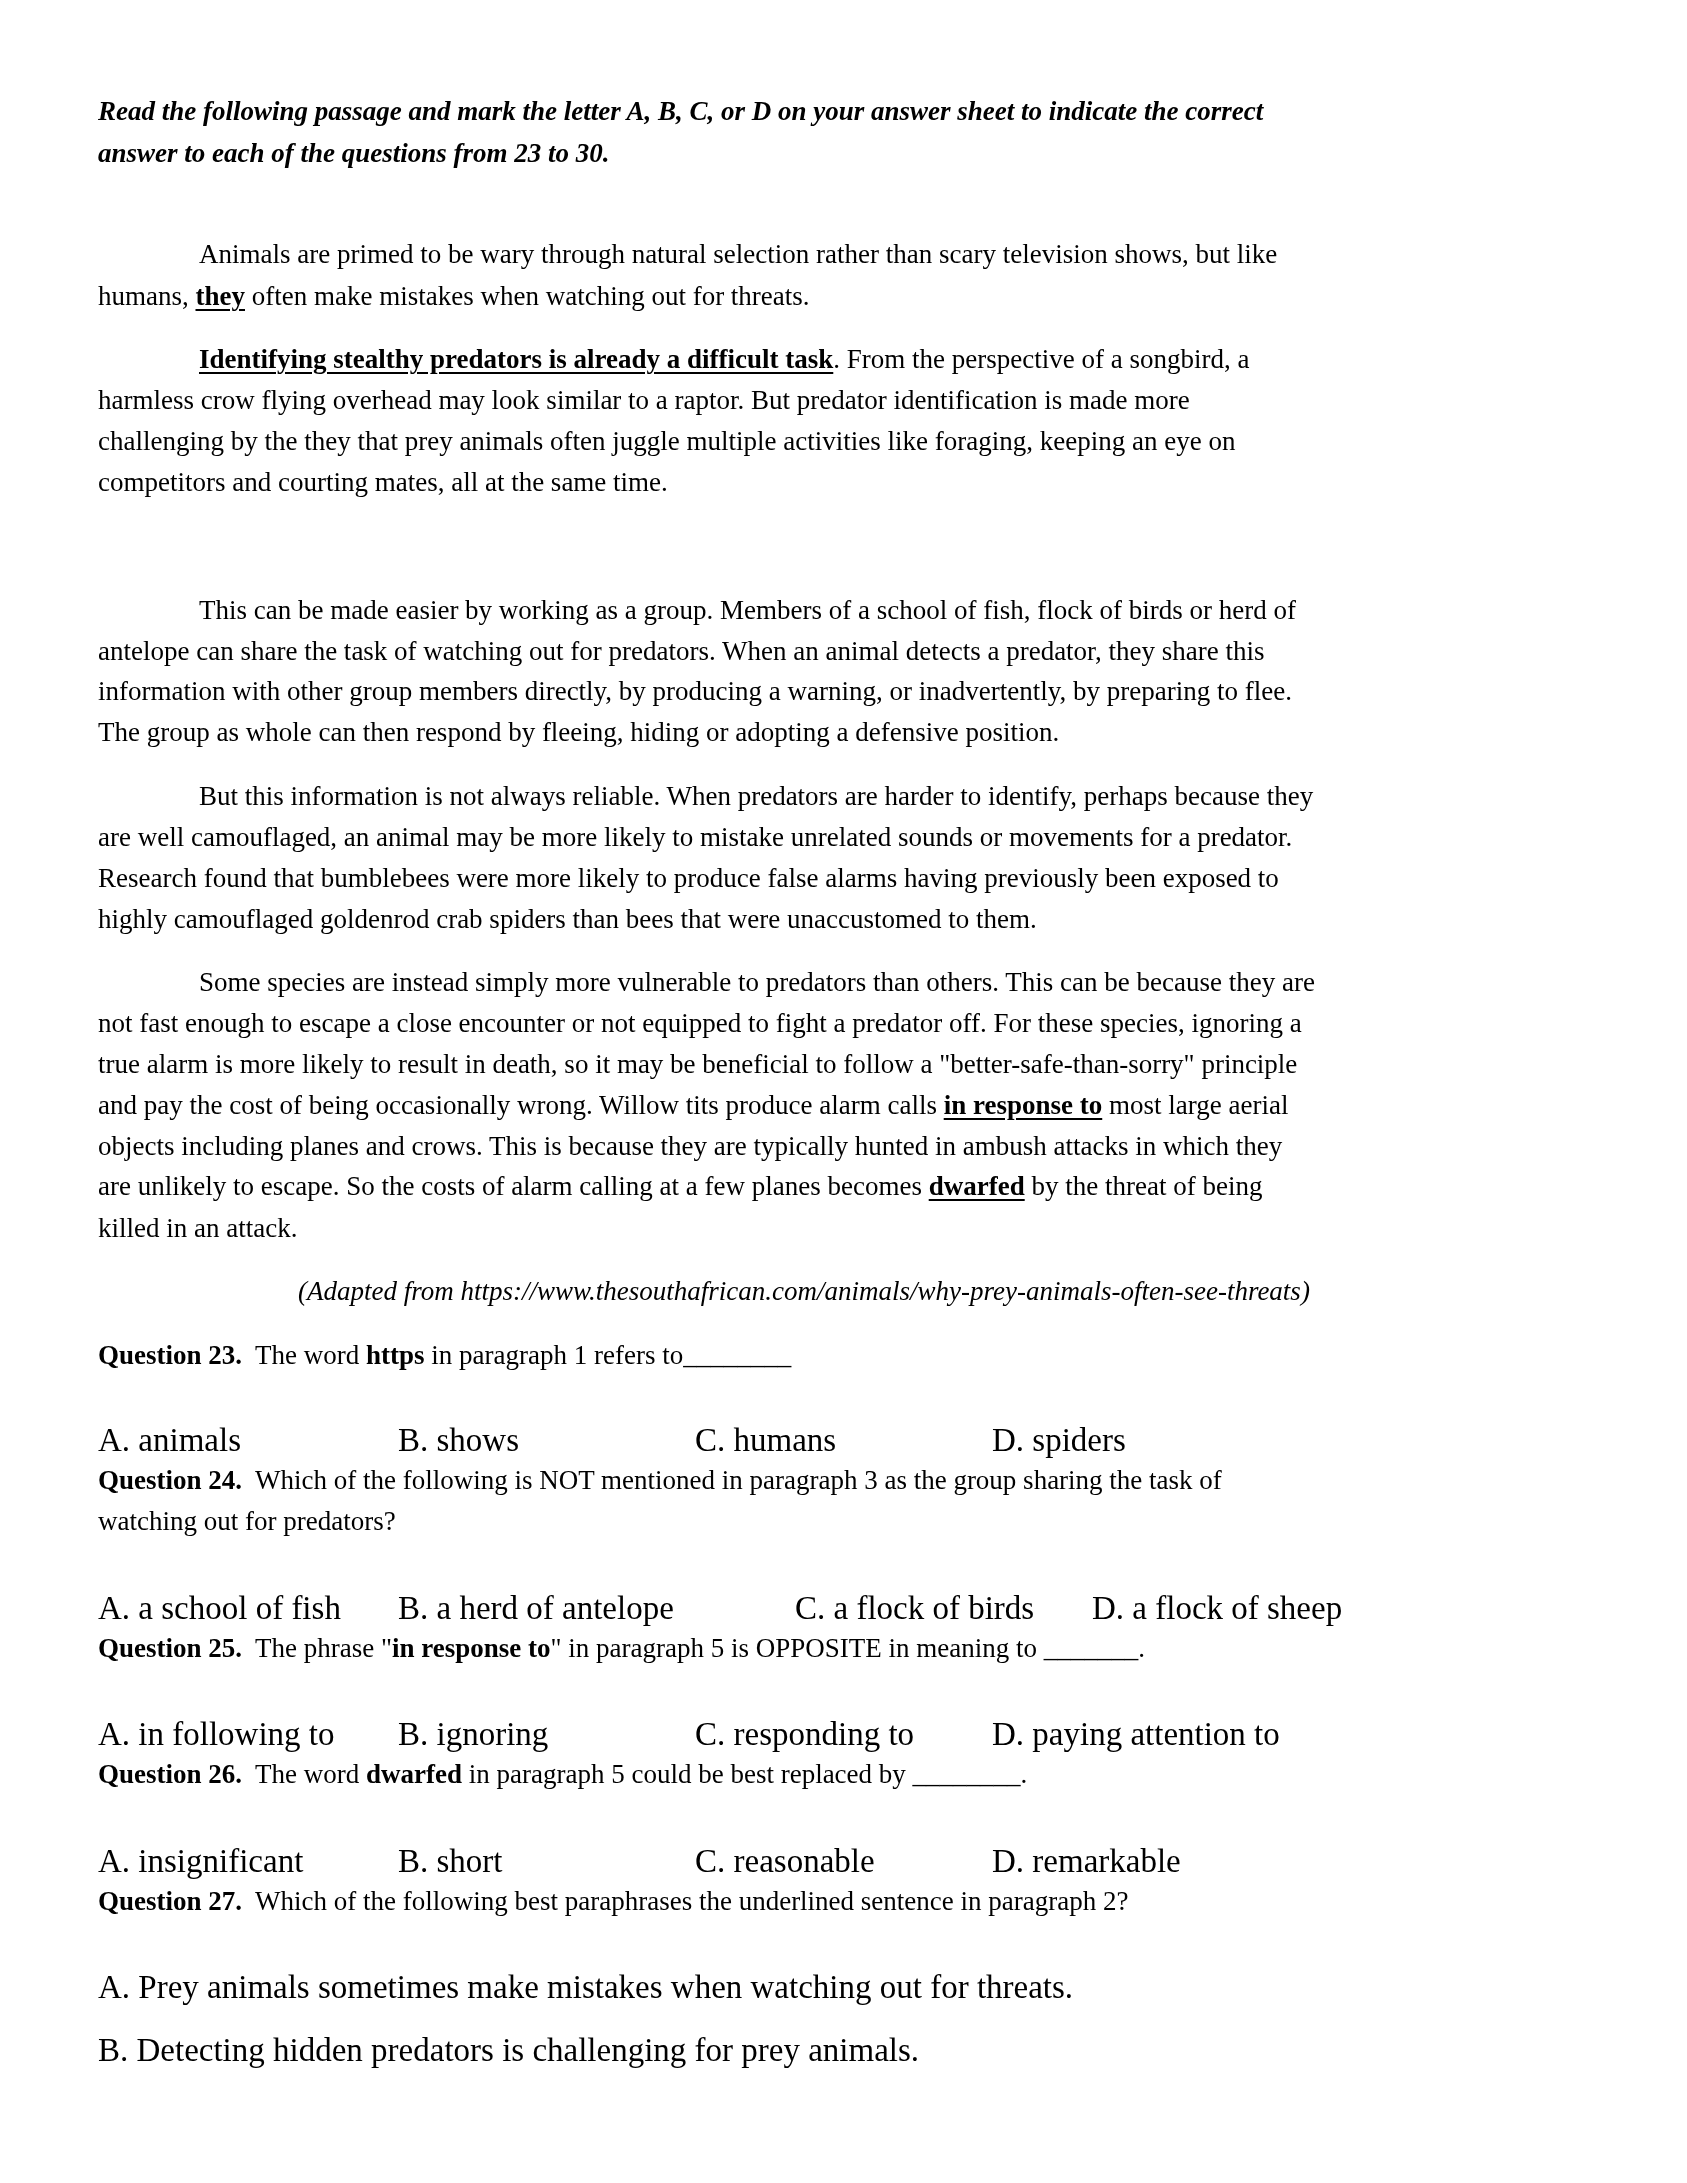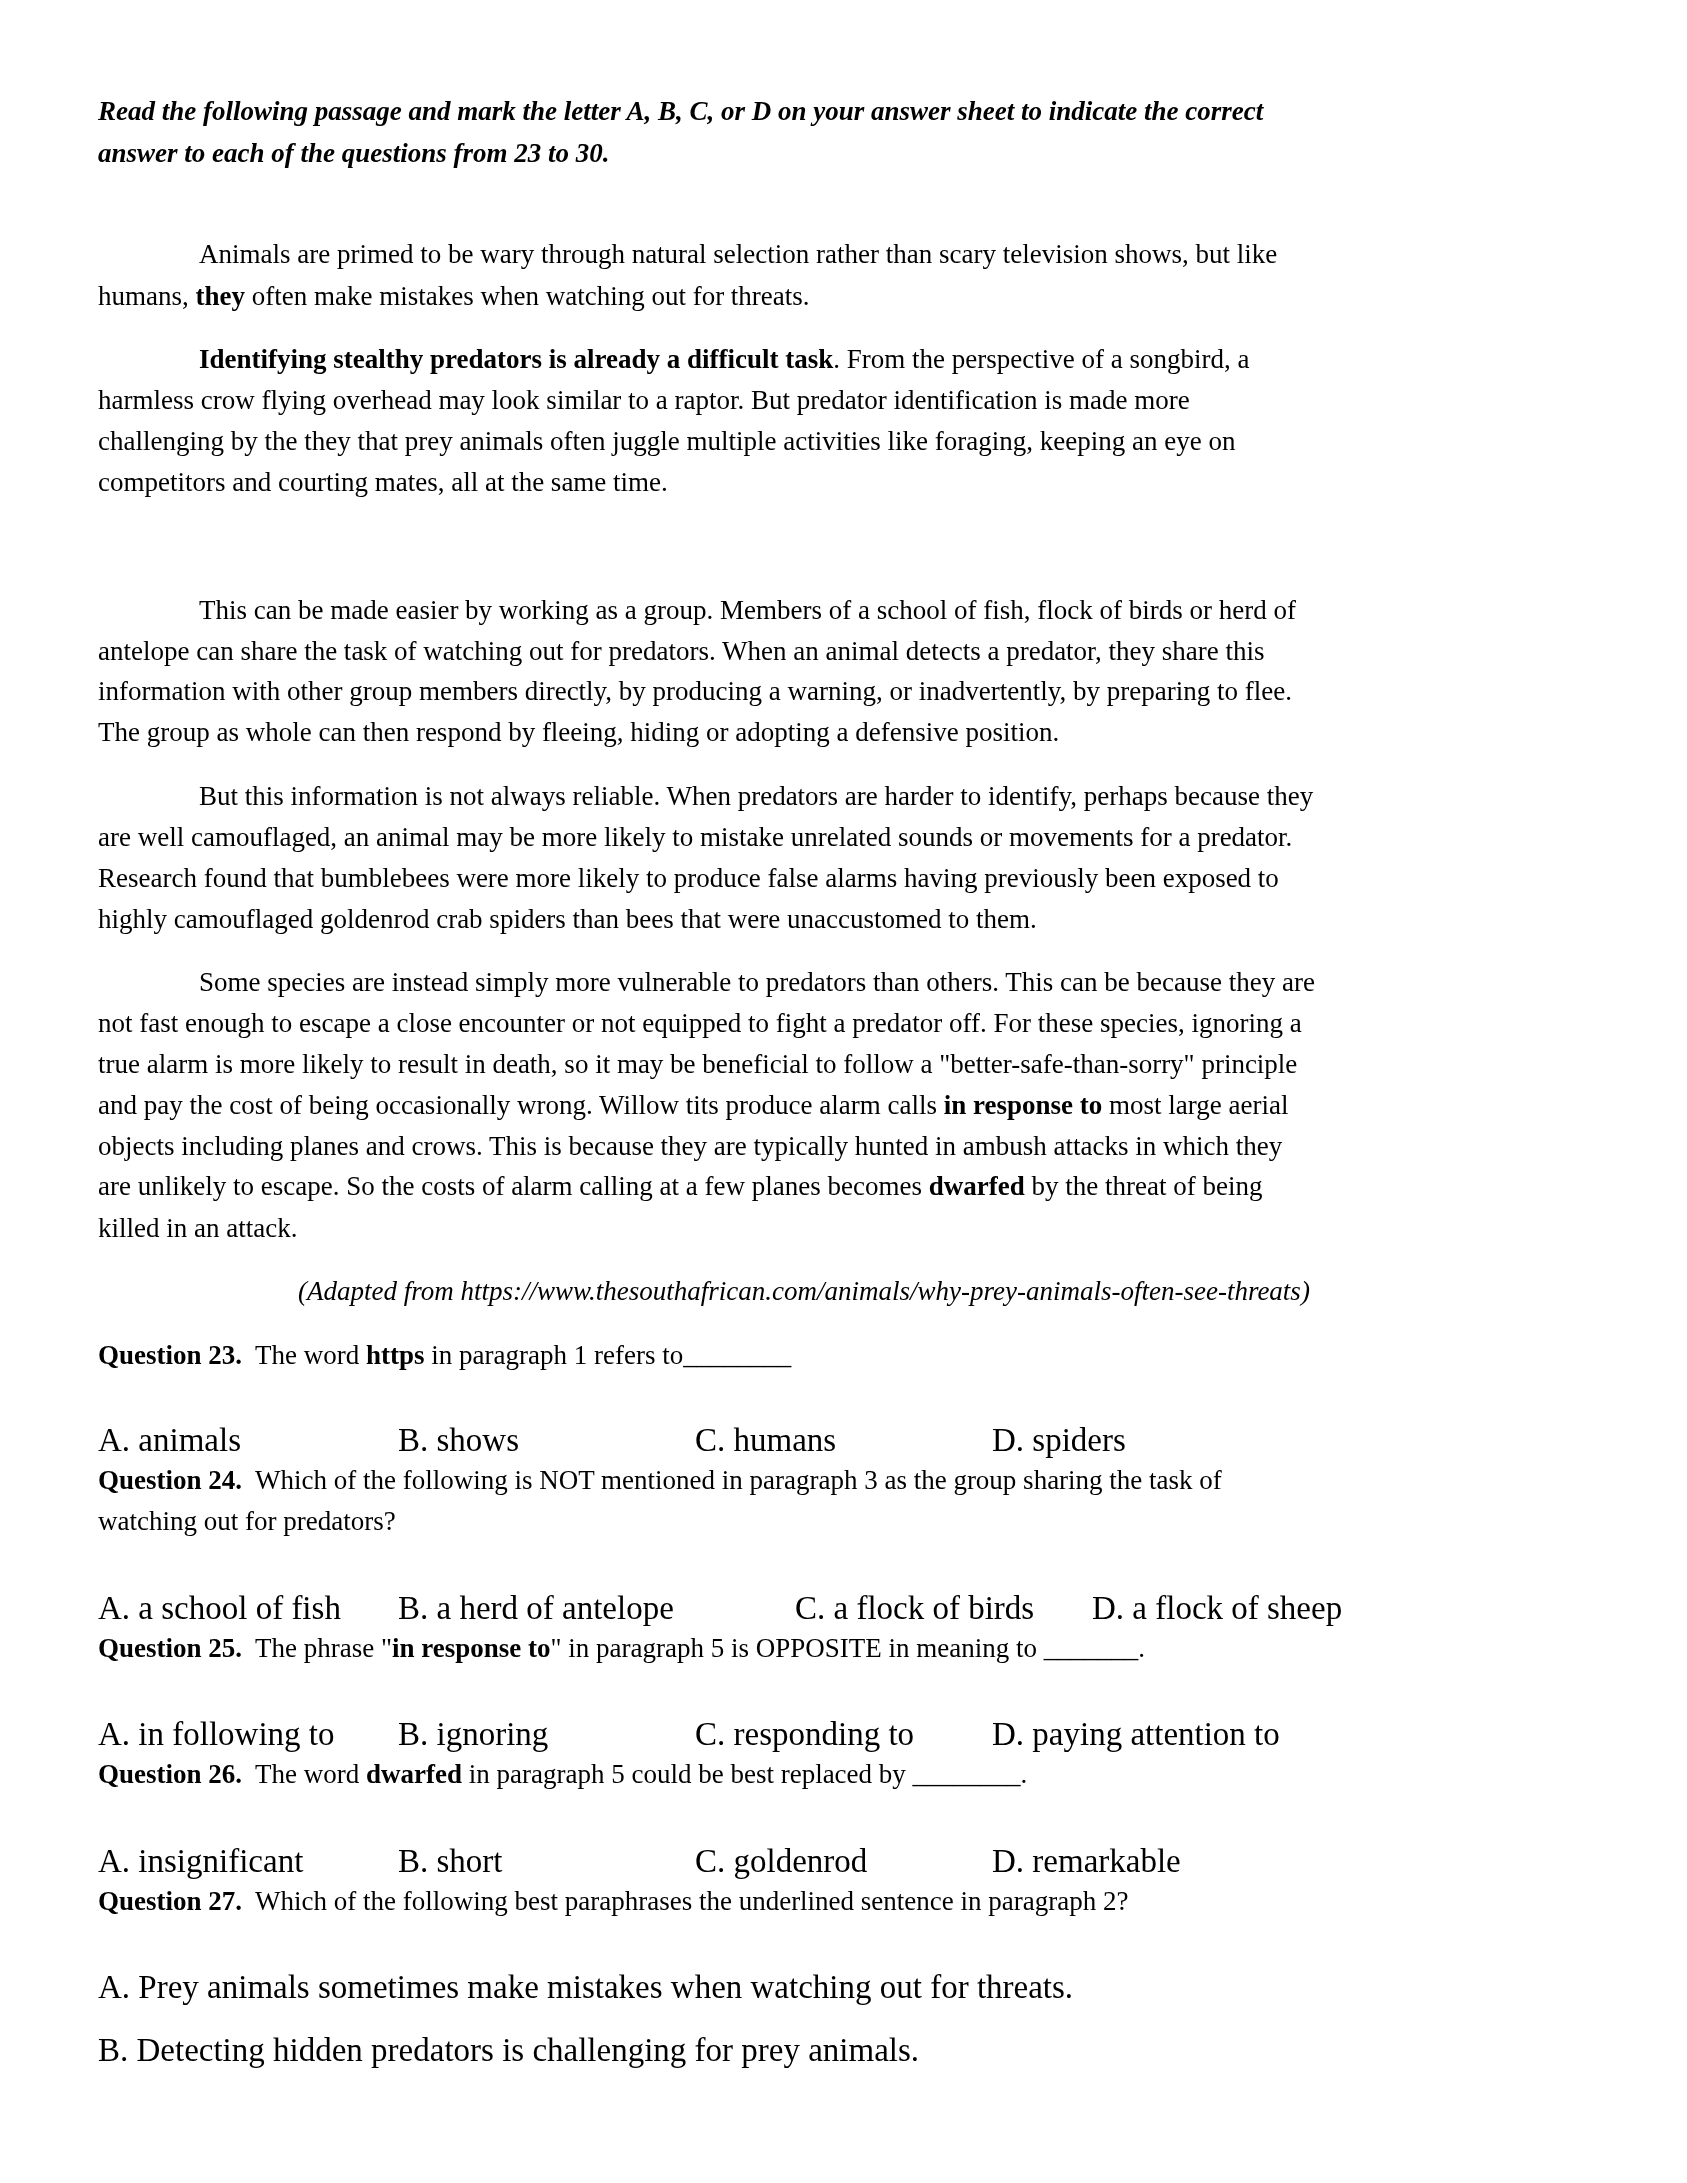--- a/index.html
+++ b/index.html
@@ -2,21 +2,21 @@
 <html style="font-size:12.7px"><head>
 <meta charset="utf-8">
 <style>
   html, body { margin: 0; padding: 0; background: #ffffff; }
   body { width: 1687px; height: 2183px; position: relative; overflow: hidden;
          font-family: "Liberation Serif", "DejaVu Serif", serif; color: #000; }
   .line { position: absolute; left: 98px; font-size: 27px; line-height: 1; white-space: pre; }
   .ind { left: 199px; }
   .title { font-weight: bold; font-style: italic; }
   .b { font-weight: bold; }
-  .u { text-decoration-thickness: 2.4px; text-underline-offset: 4px; }
+  .u { text-decoration: underline; text-decoration-thickness: 2.4px; text-underline-offset: 4px; }
   .i { font-style: italic; }
   .opt { position: absolute; font-size: 33px; line-height: 1; white-space: pre; margin-top: 20px; }
 </style>
 </head>
 <body>
 
 <div class="line title" style="top:98px">Read the following passage and mark the letter A, B, C, or D on your answer sheet to indicate the correct</div>
 <div class="line title" style="top:140px">answer to each of the questions from 23 to 30.</div>
 
 <div>
@@ -79,21 +79,21 @@
   <div class="opt" style="top:1698px; left:98px">A. in following to</div>
   <div class="opt" style="top:1698px; left:398px">B. ignoring</div>
   <div class="opt" style="top:1698px; left:695px">C. responding to</div>
   <div class="opt" style="top:1698px; left:992px">D. paying attention to</div>
 </div>
 
 <div>
   <div class="line" style="top:1761px"><span class="b">Question 26.</span><span>  The word </span><span class="b">dwarfed</span><span> in paragraph 5 could be best replaced by ________.</span></div>
   <div class="opt" style="top:1825px; left:98px">A. insignificant</div>
   <div class="opt" style="top:1825px; left:398px">B. short</div>
-  <div class="opt" style="top:1825px; left:695px">C. goldenrod</div>
+  <div class="opt" style="top:1825px; left:695px">C. reasonable</div>
   <div class="opt" style="top:1825px; left:992px">D. remarkable</div>
 </div>
 
 <div>
   <div class="line" style="top:1888px"><span class="b">Question 27.</span><span>  Which of the following best paraphrases the underlined sentence in paragraph 2?</span></div>
   <div class="opt" style="top:1951px; left:98px">A. Prey animals sometimes make mistakes when watching out for threats.</div>
   <div class="opt" style="top:2014px; left:98px">B. Detecting hidden predators is challenging for prey animals.</div>
 </div>
 
 

